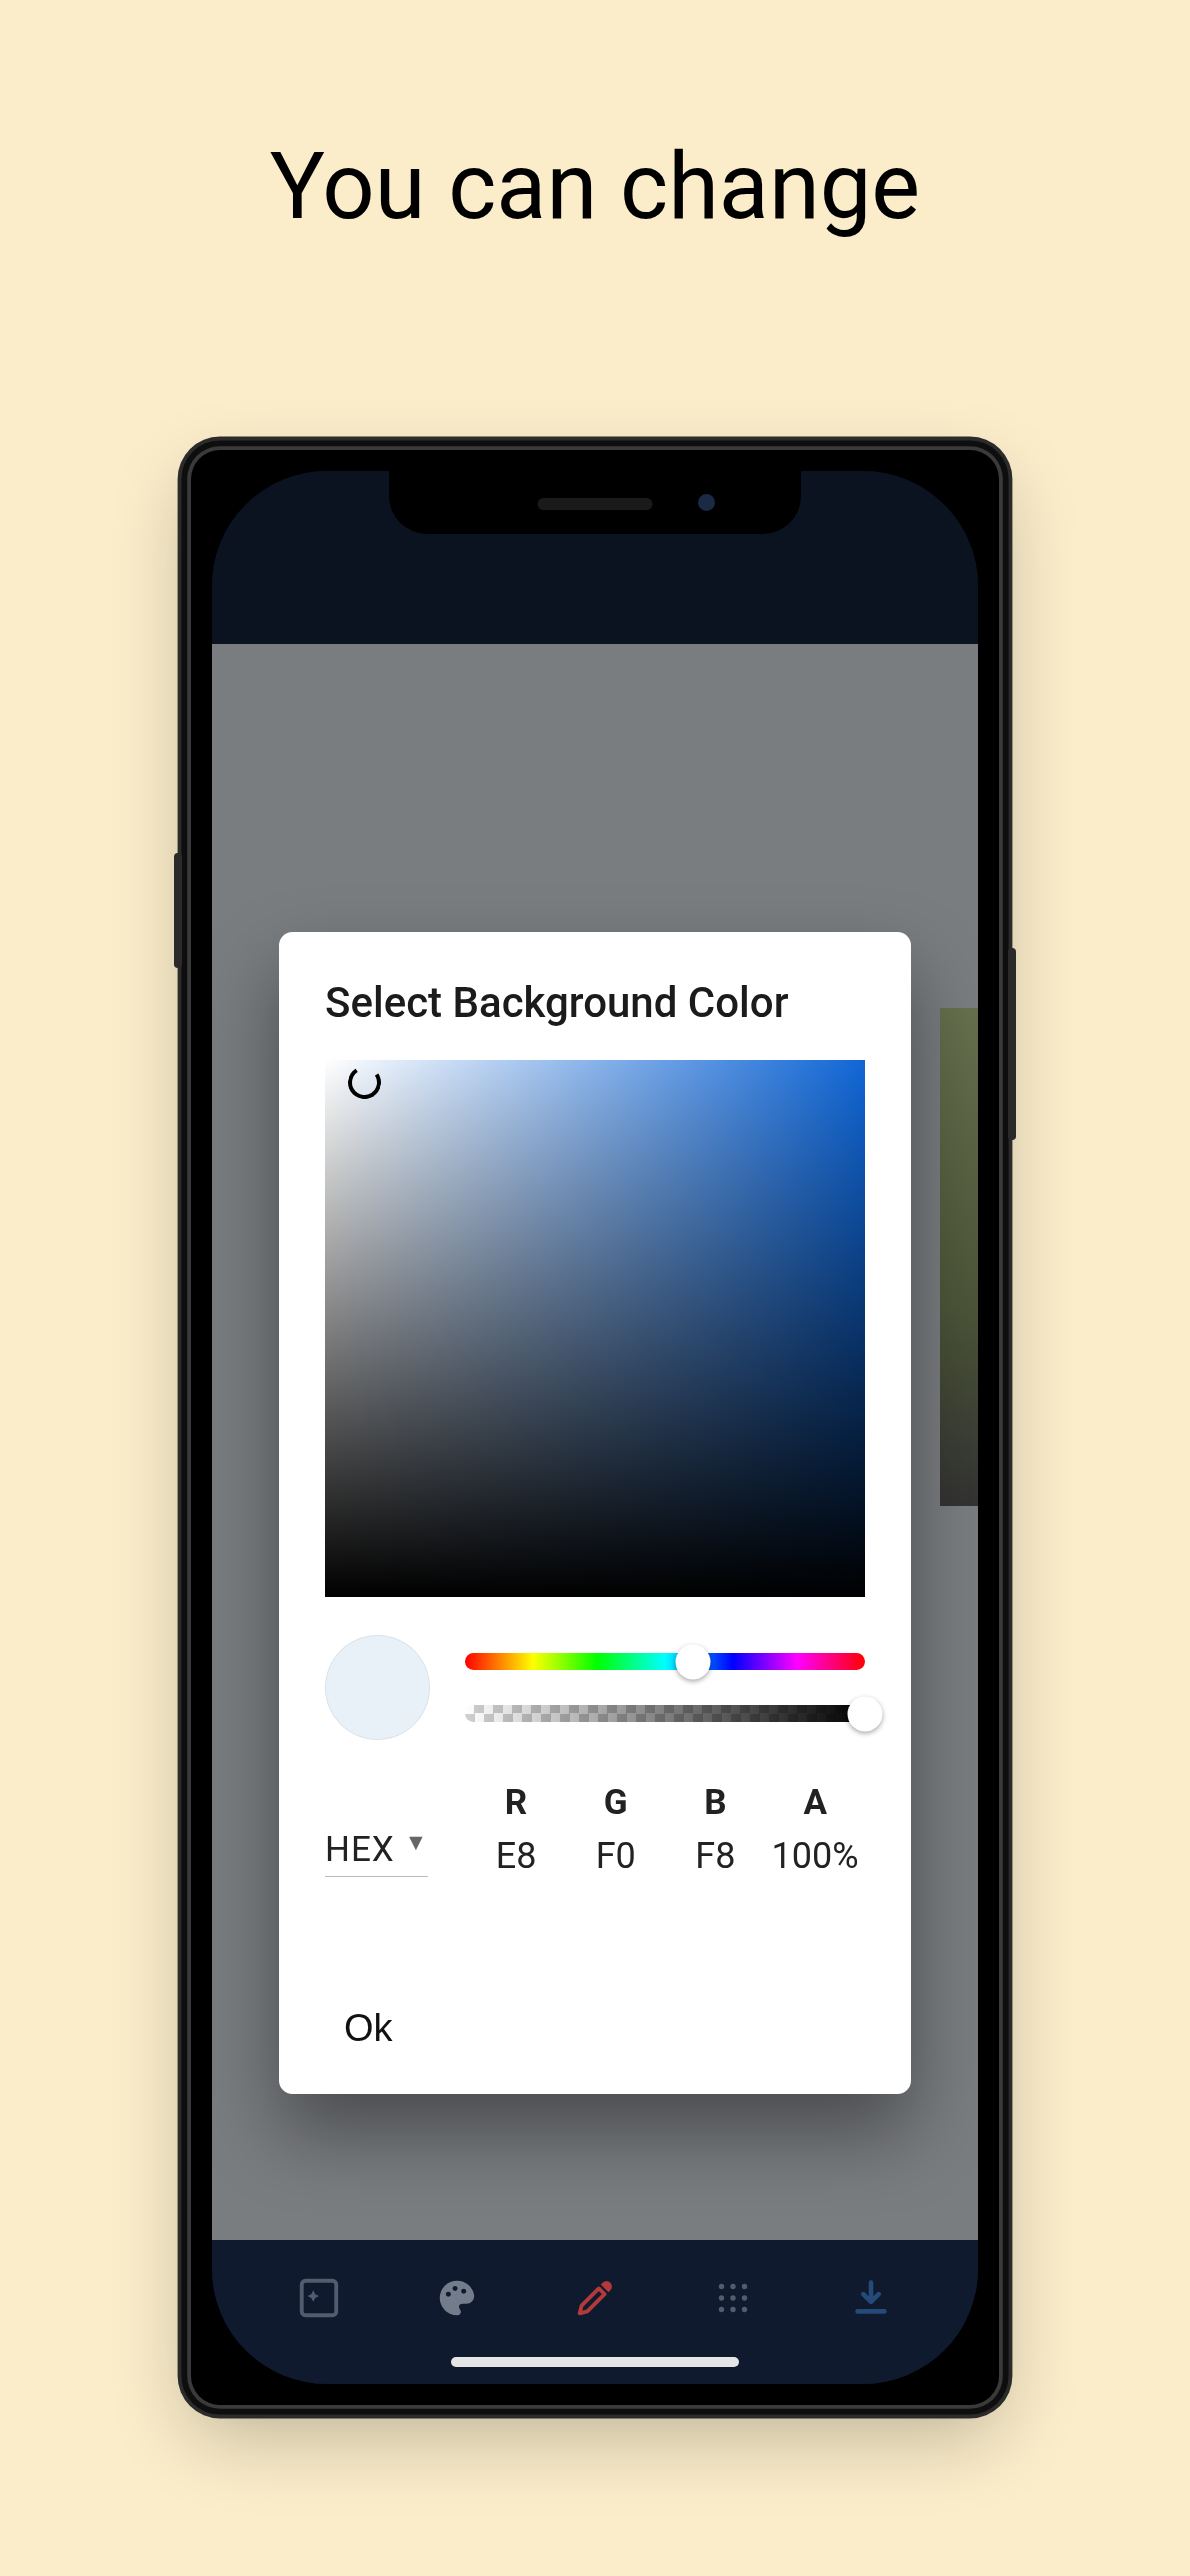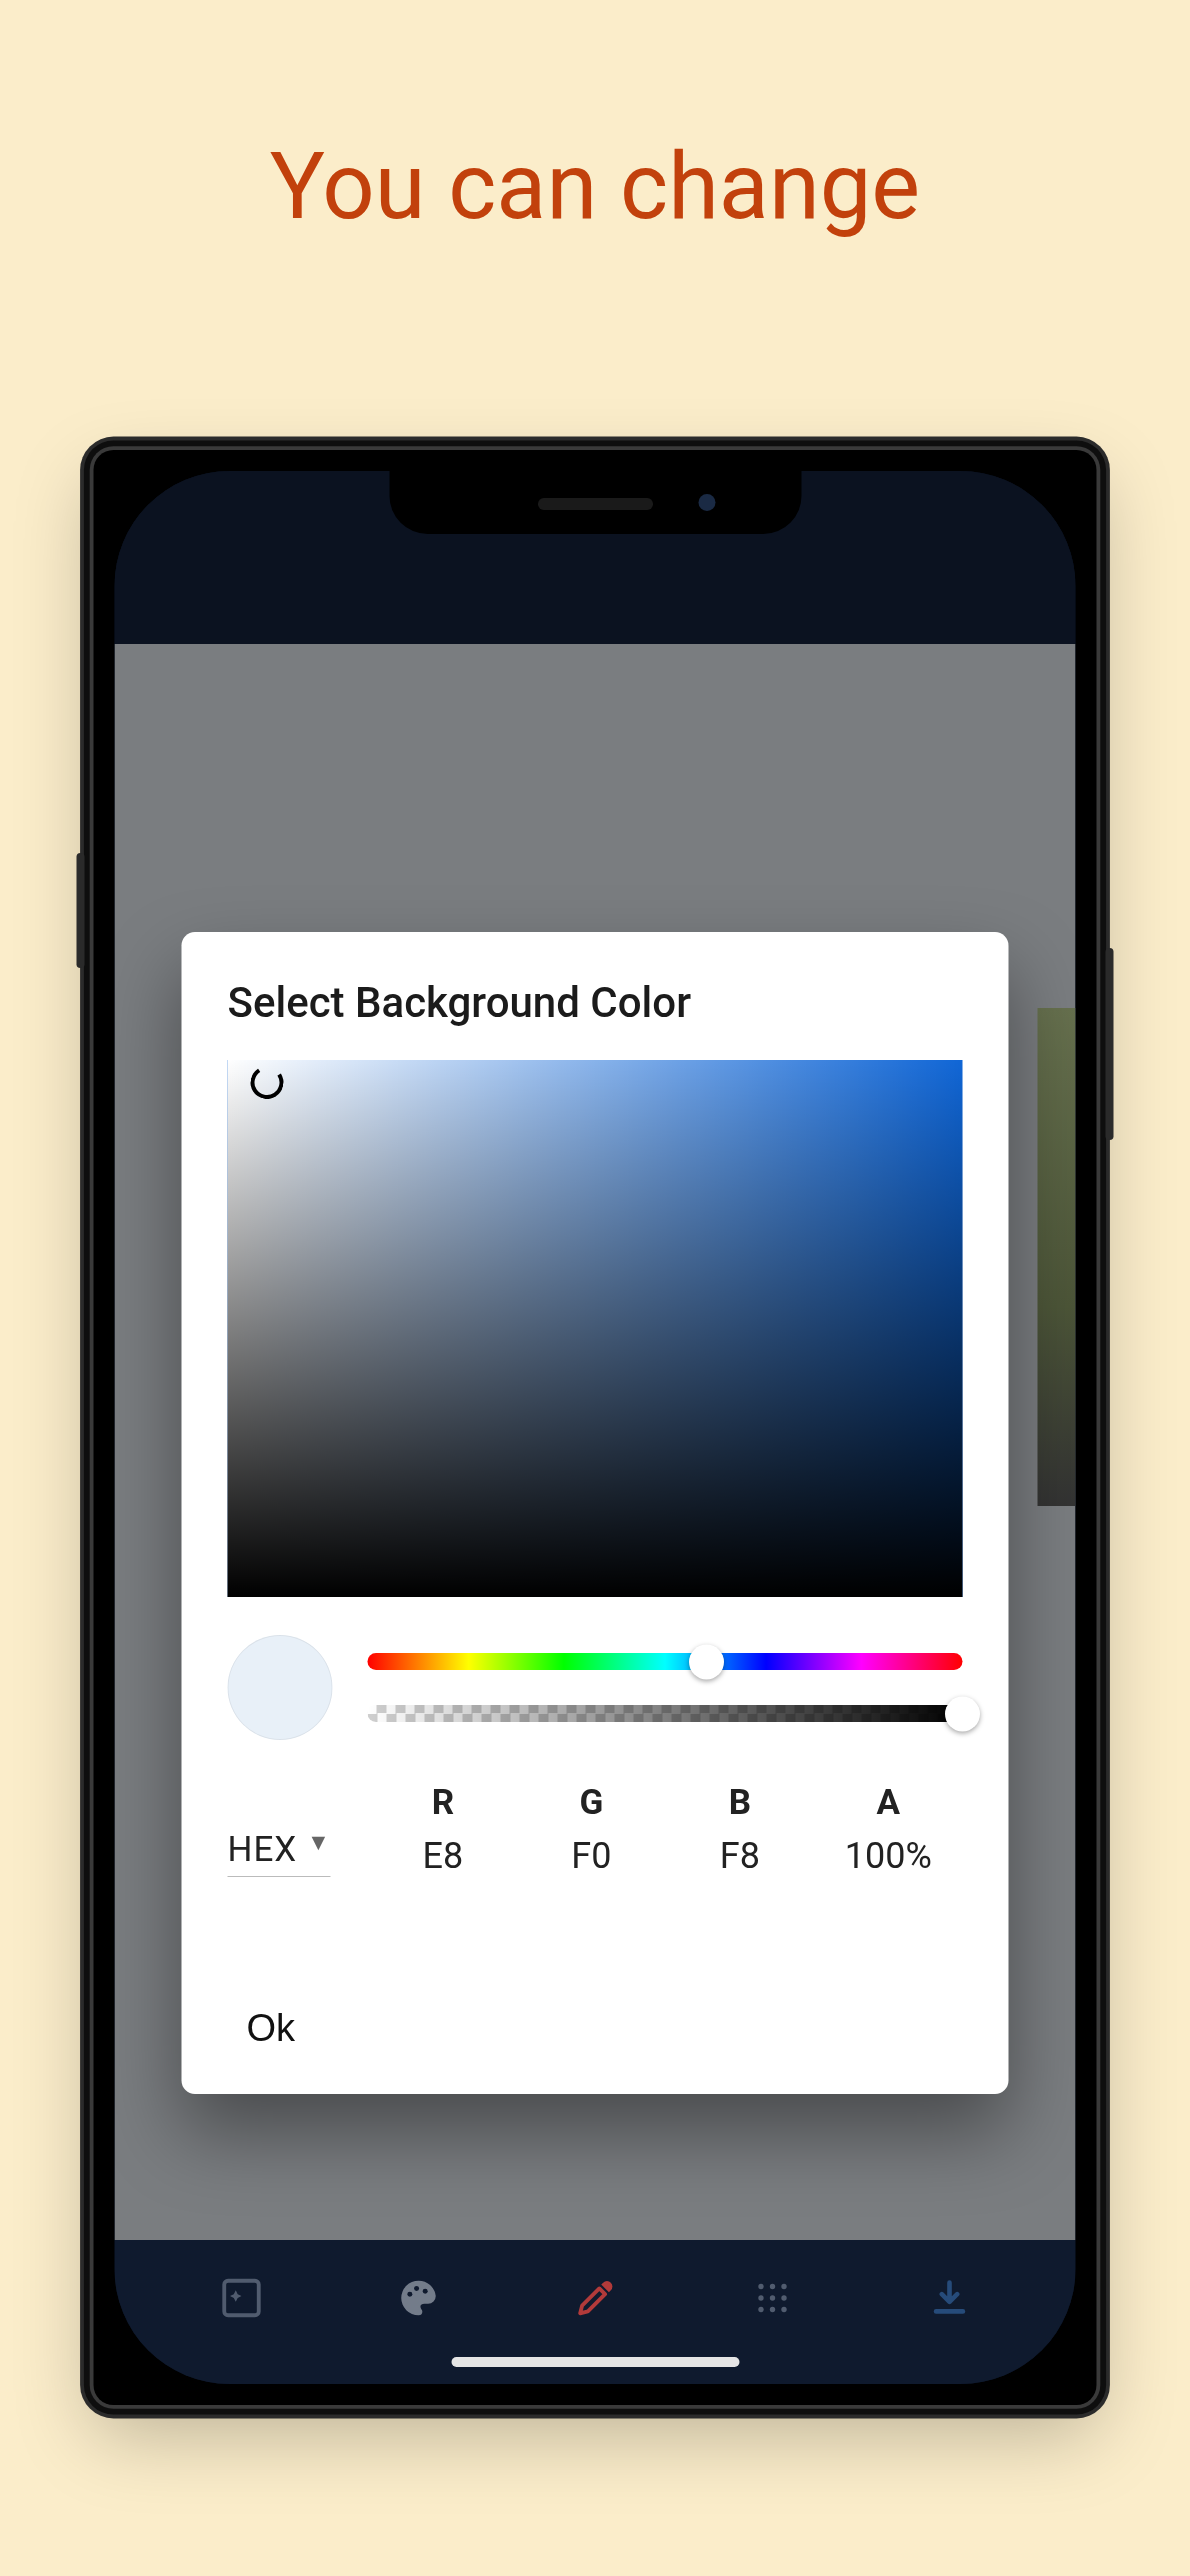--- a/index.html
+++ b/index.html
@@ -9,35 +9,35 @@
     font-family: -apple-system, BlinkMacSystemFont, "Segoe UI", Roboto, Helvetica, Arial, sans-serif;
     position: relative;
     overflow: hidden;
   }
 
   .headline {
     position: absolute;
     top: 134px;
     left: 0; right: 0;
     text-align: center;
-    color: #c2410c;
+    color: #000000;
     font-size: 92px;
     line-height: 1.15;
     font-weight: 400;
   }
 
   
   .phone {
     position: absolute;
     left: 50%;
     top: 450px;
     transform: translateX(-50%);
-    width: 1003px;
+    width: 808px;
     height: 1955px;
-    border-radius: 20px;
+    border-radius: 29px;
     background: #000;
     box-shadow:
       0 0 0 3.8px #3a3a3a,
       0 0 0 9.6px #0e0e0e,
       0 0 0 13.4px #2b2b2b,
       0 29px 77px rgba(0,0,0,0.25);
   }
   .phone::before { 
     content:"";
     position:absolute;

